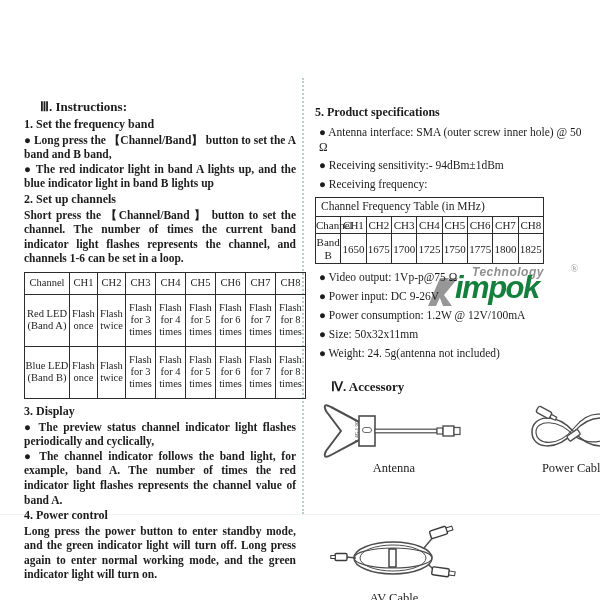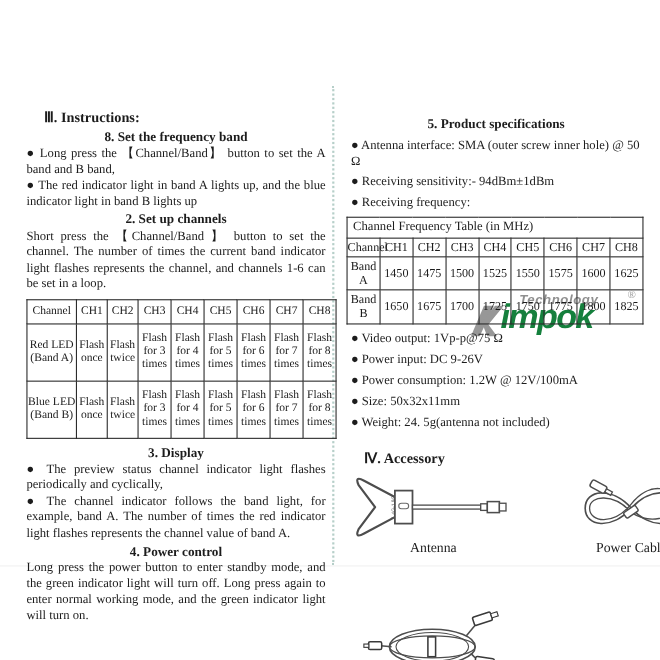--- a/index.html
+++ b/index.html
@@ -7,30 +7,30 @@
     width:600px;height:600px;background:#ffffff;position:relative;
     font-family:"Liberation Serif", serif;color:#1c1c1c;overflow:hidden;
   }
   .divider{position:absolute;left:302px;top:78px;height:436px;width:0;
     border-left:2px dotted #b6cfc9;}
   .page-edge{position:absolute;left:0;top:514px;width:600px;border-top:1px solid #f1f1f1;}
   .col{position:absolute;top:99px;z-index:2;}
   .col-left{left:24px;width:272px;}
   .col-right{left:315px;width:272px;}
   .h1{font-size:13px;font-weight:bold;margin:0 0 2px 16px;}
-  .sec-title{font-size:12px;font-weight:bold;margin:1px 0 0 0;line-height:1.3;text-align:center;}
-  .para{font-size:11.5px;line-height:1.27;margin:0;text-align:justify;}
+  .sec-title{font-size:12px;font-weight:bold;margin:1px 0 0 0;line-height:1.3;}
+  .para{font-size:11.5px;line-height:1.27;margin:0;text-align:justify;font-weight:bold;}
   .bullet-line{font-size:11.5px;line-height:1.3;margin:4px;text-align:left;}
   table{border-collapse:collapse;table-layout:fixed;}
   .flash-table{width:272px;margin:6px 0 5px 0;}
   .flash-table td{border:1.5px solid #2c2c2c;font-size:10.5px;text-align:center;
     padding:1px 0;line-height:1.15;vertical-align:middle;}
   .flash-table tr.hdr td{height:19px;}
   .flash-table tr.data td{height:49px;}
-  .freq-table{width:270px;margin:5px 0 6px 0;}
+  .freq-table{width:229px;margin:5px 0 6px 0;}
   .freq-table td{border:1.5px solid #2c2c2c;font-size:11px;text-align:center;
     padding:2px 0;line-height:1.15;}
   .freq-table td.caption{text-align:left;padding-left:5px;font-size:11.5px;}
   .logo{position:absolute;left:428px;top:263px;width:150px;height:52px;z-index:1;}
   .logo .tagline{position:absolute;left:44px;top:2px;font-family:"Liberation Sans",sans-serif;
     font-weight:bold;font-style:italic;font-size:12px;color:#8f8f8f;letter-spacing:0.5px;}
   .logo .reg{position:absolute;right:0;top:0;font-size:10px;color:#9a9a9a;}
   .logo .brandrow{position:absolute;left:0;top:9px;white-space:nowrap;}
   .logo .brand{font-family:"Liberation Sans",sans-serif;font-weight:bold;font-style:italic;
     font-size:31px;color:#15803d;letter-spacing:-1.5px;vertical-align:top;line-height:1;}
@@ -54,21 +54,21 @@
   <span class="brandrow">
     <svg class="k-swoosh" width="30" height="32" viewBox="0 0 30 32">
       <polygon points="0,32 12,4 21,4 8,32" fill="#979797"></polygon>
       <polygon points="10,19 22,4 30,4 16,21 24,32 15,32" fill="#979797"></polygon>
     </svg><span class="brand">impok</span>
   </span>
 </div>
 
 <div class="col col-left">
   <p class="h1">Ⅲ. Instructions:</p>
-  <p class="sec-title">8. Set the frequency band</p>
+  <p class="sec-title">1. Set the frequency band</p>
   <p class="para">● Long press the 【Channel/Band】 button to set the A band and B band,</p>
   <p class="para">● The red indicator light in band A lights up, and the blue indicator light in band B lights up</p>
   <p class="sec-title">2. Set up channels</p>
   <p class="para">Short press the 【Channel/Band 】 button to set the channel. The number of times the current band indicator light flashes represents the channel, and channels 1-6 can be set in a loop.</p>
 
   <table class="flash-table">
     <tbody>
         <tr class="hdr">
       <td style="width:44px">Channel</td>
       <td style="width:27px">CH1</td>
@@ -126,31 +126,20 @@
     <tr>
       <td style="width:46px">Channel</td>
       <td style="width:28px">CH1</td>
       <td style="width:28px">CH2</td>
       <td style="width:28px">CH3</td>
       <td style="width:28px">CH4</td>
       <td style="width:28px">CH5</td>
       <td style="width:28px">CH6</td>
       <td style="width:28px">CH7</td>
       <td style="width:28px">CH8</td>
-    </tr>
-    <tr>
-      <td>Band A</td>
-      <td>1450</td>
-      <td>1475</td>
-      <td>1500</td>
-      <td>1525</td>
-      <td>1550</td>
-      <td>1575</td>
-      <td>1600</td>
-      <td>1625</td>
     </tr>
     <tr>
       <td>Band B</td>
       <td>1650</td>
       <td>1675</td>
       <td>1700</td>
       <td>1725</td>
       <td>1750</td>
       <td>1775</td>
       <td>1800</td>

